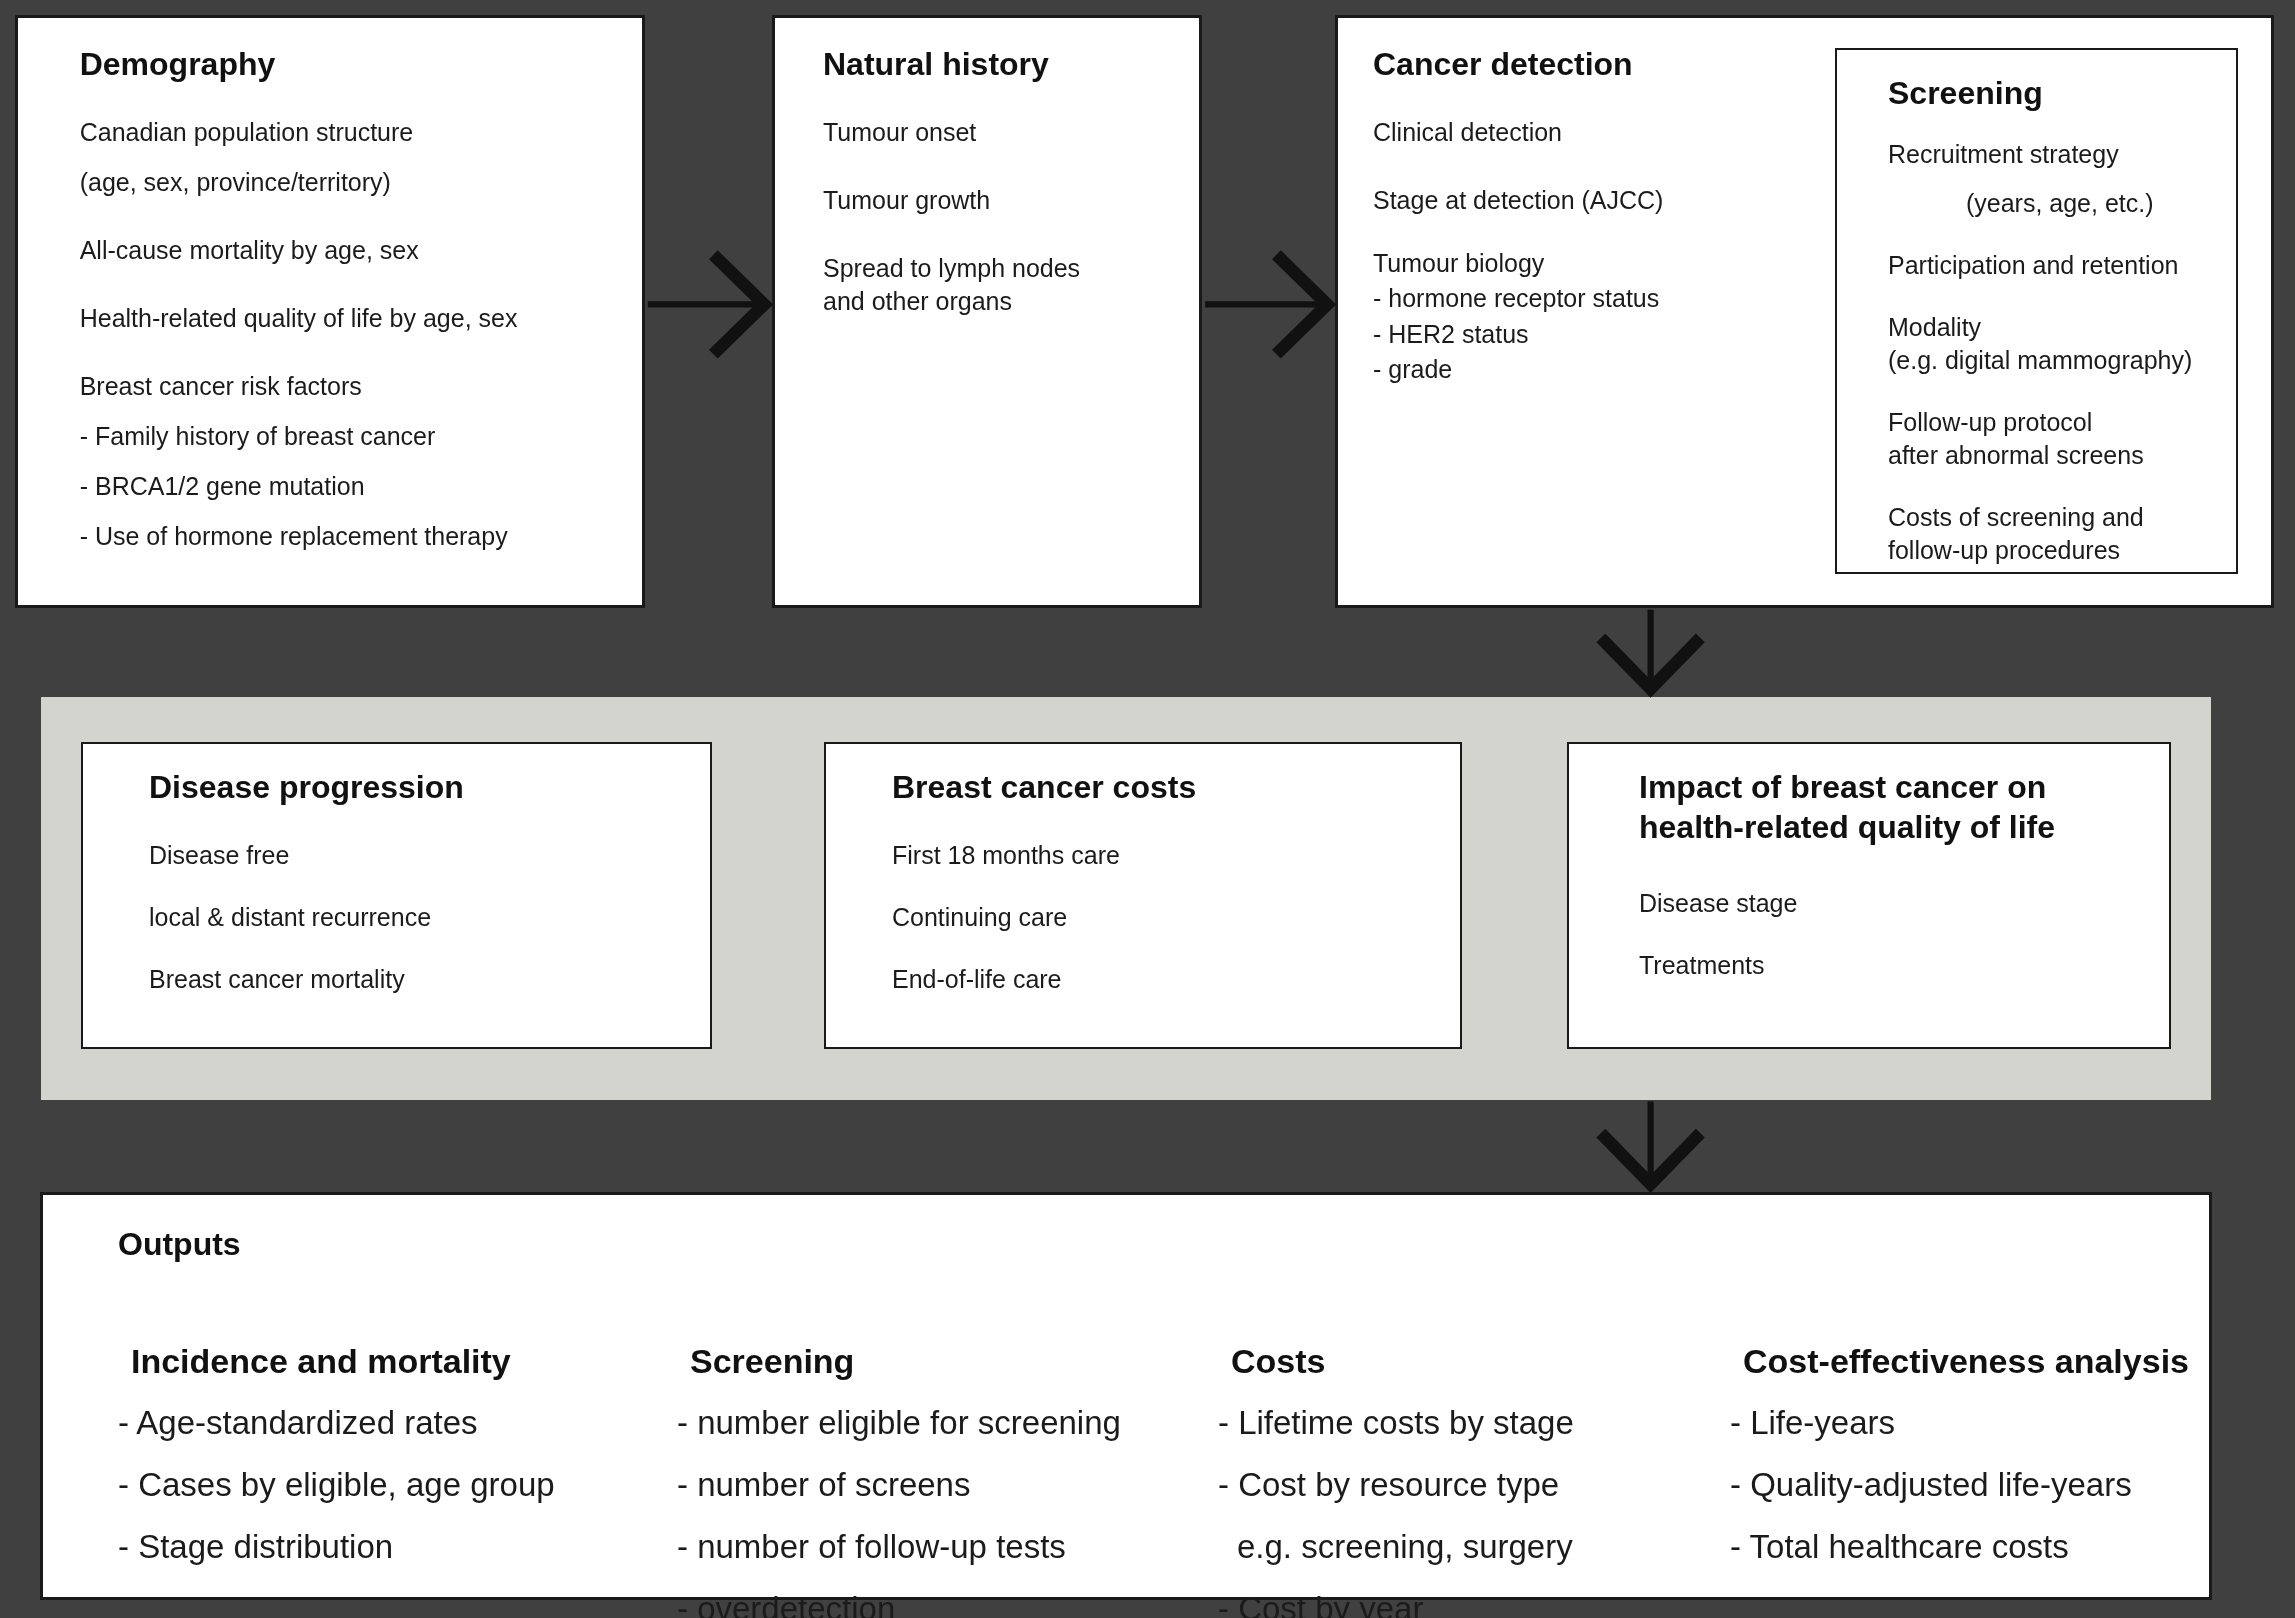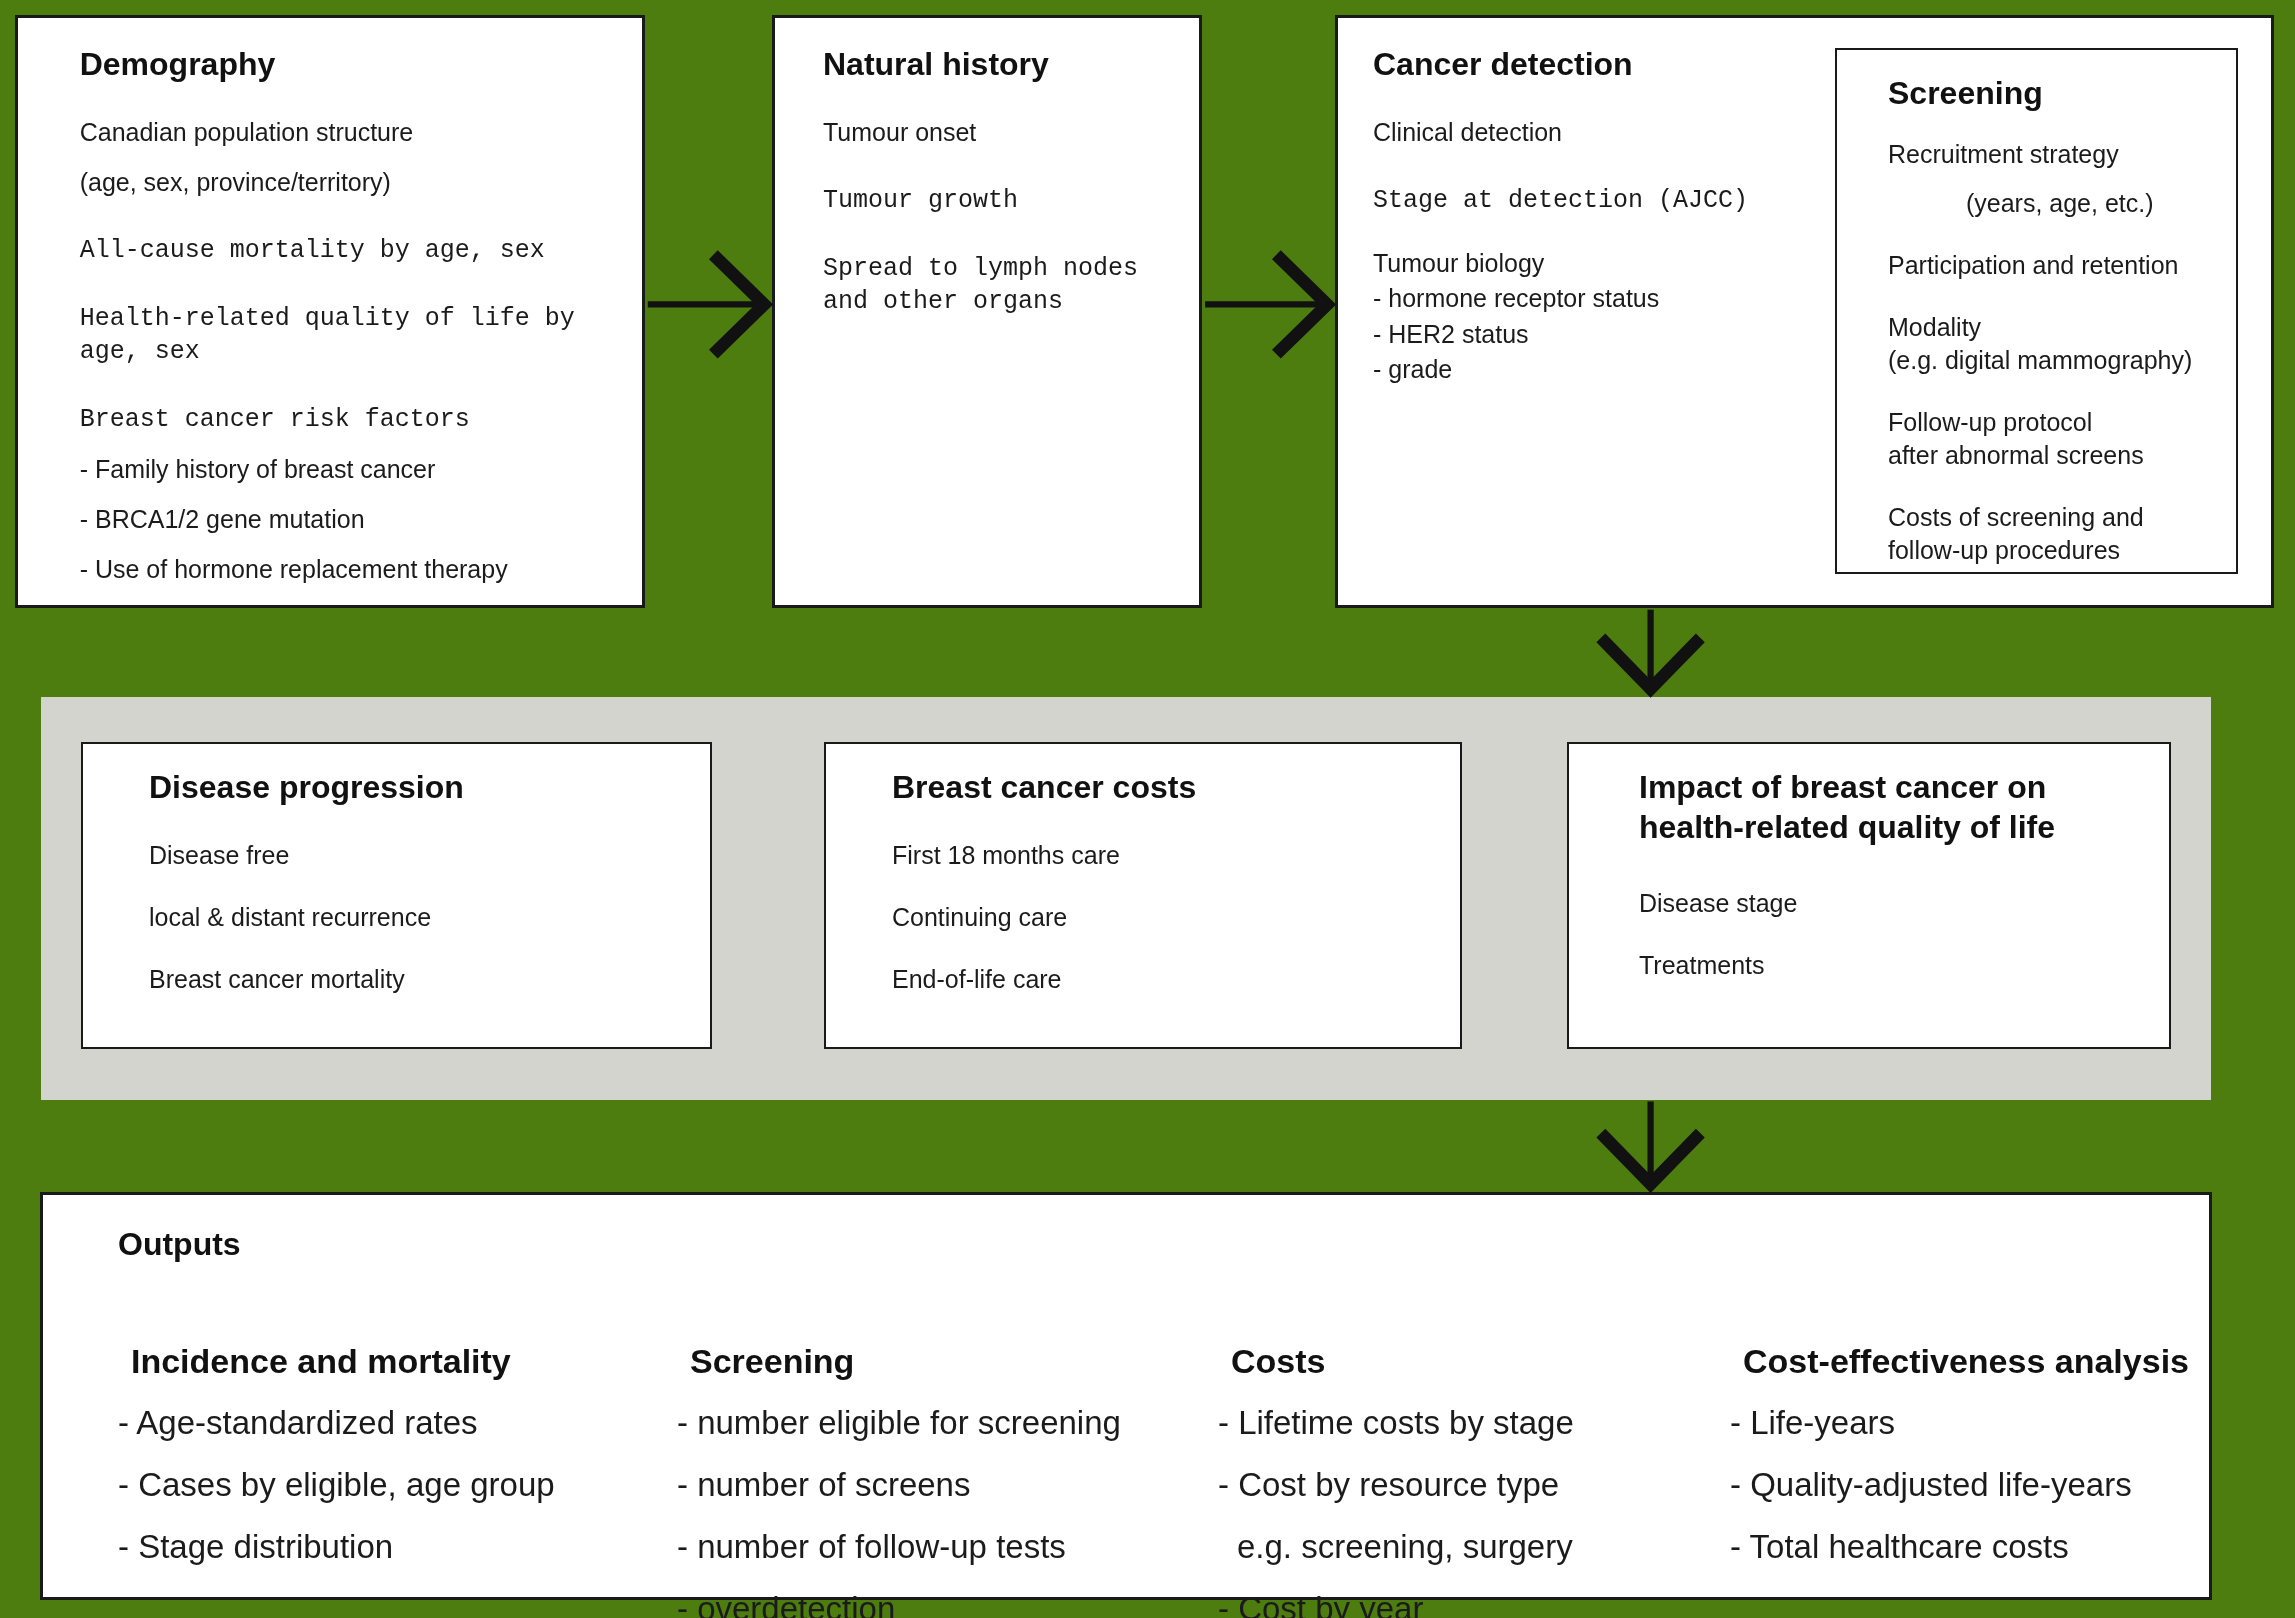--- a/index.html
+++ b/index.html
@@ -1,21 +1,21 @@
 <!DOCTYPE html>
 <html style="font-size:9px"><head>
 <meta charset="utf-8">
 <style>
   html, body { margin: 0; padding: 0; background: #ffffff; }
   body {
     width: 2295px; height: 1619px;
     font-family: "Liberation Sans", "DejaVu Sans", sans-serif;
     color: #1b1b1b;
   }
-  .canvas { position: relative; width: 2295px; height: 1619px; background: #4d7c0f; overflow: hidden; }
+  .canvas { position: relative; width: 2295px; height: 1619px; background: #404040; overflow: hidden; }
 
   .box {
     position: absolute;
     background: #ffffff;
     border: 3.4px solid #1a1a1a;
     box-sizing: border-box;
   }
   .box-inner { border-width: 2.8px; }
 
   .band {
@@ -33,21 +33,21 @@
   }
   .it {
     margin: 0;
     font-size: 25px;
     line-height: 1.32;
     white-space: pre-line;
   }
   .group { line-height: 1.42; }
 
   .mt-first { margin-top: 32px; }
-  .mt-para  { margin-top: 35px; font-family: Liberation Mono, monospace; }
+  .mt-para  { margin-top: 35px; }
   .mt-line  { margin-top: 17px; }
   .mt-tight { margin-top: 16px; text-align: center; }
   .mt-mid   { margin-top: 29px; }
 
   
   .demography       { left: 14.7px;   top: 14.7px; width: 630px; height: 593px; padding: 26px 16px 0 62px; }
   .natural-history  { left: 772px; top: 14.7px; width: 430px;  height: 593px; padding: 26px 26px 0 48px; }
   .cancer-detection { left: 1335px; top: 14.7px; width: 939px; height: 593px; padding: 26px 11.3px 0 35px; }
   .screening        { left: 1835px; top: 48px; width: 403px;  height: 526px;  padding: 22.6px 4.5px 0 51px; }
 

